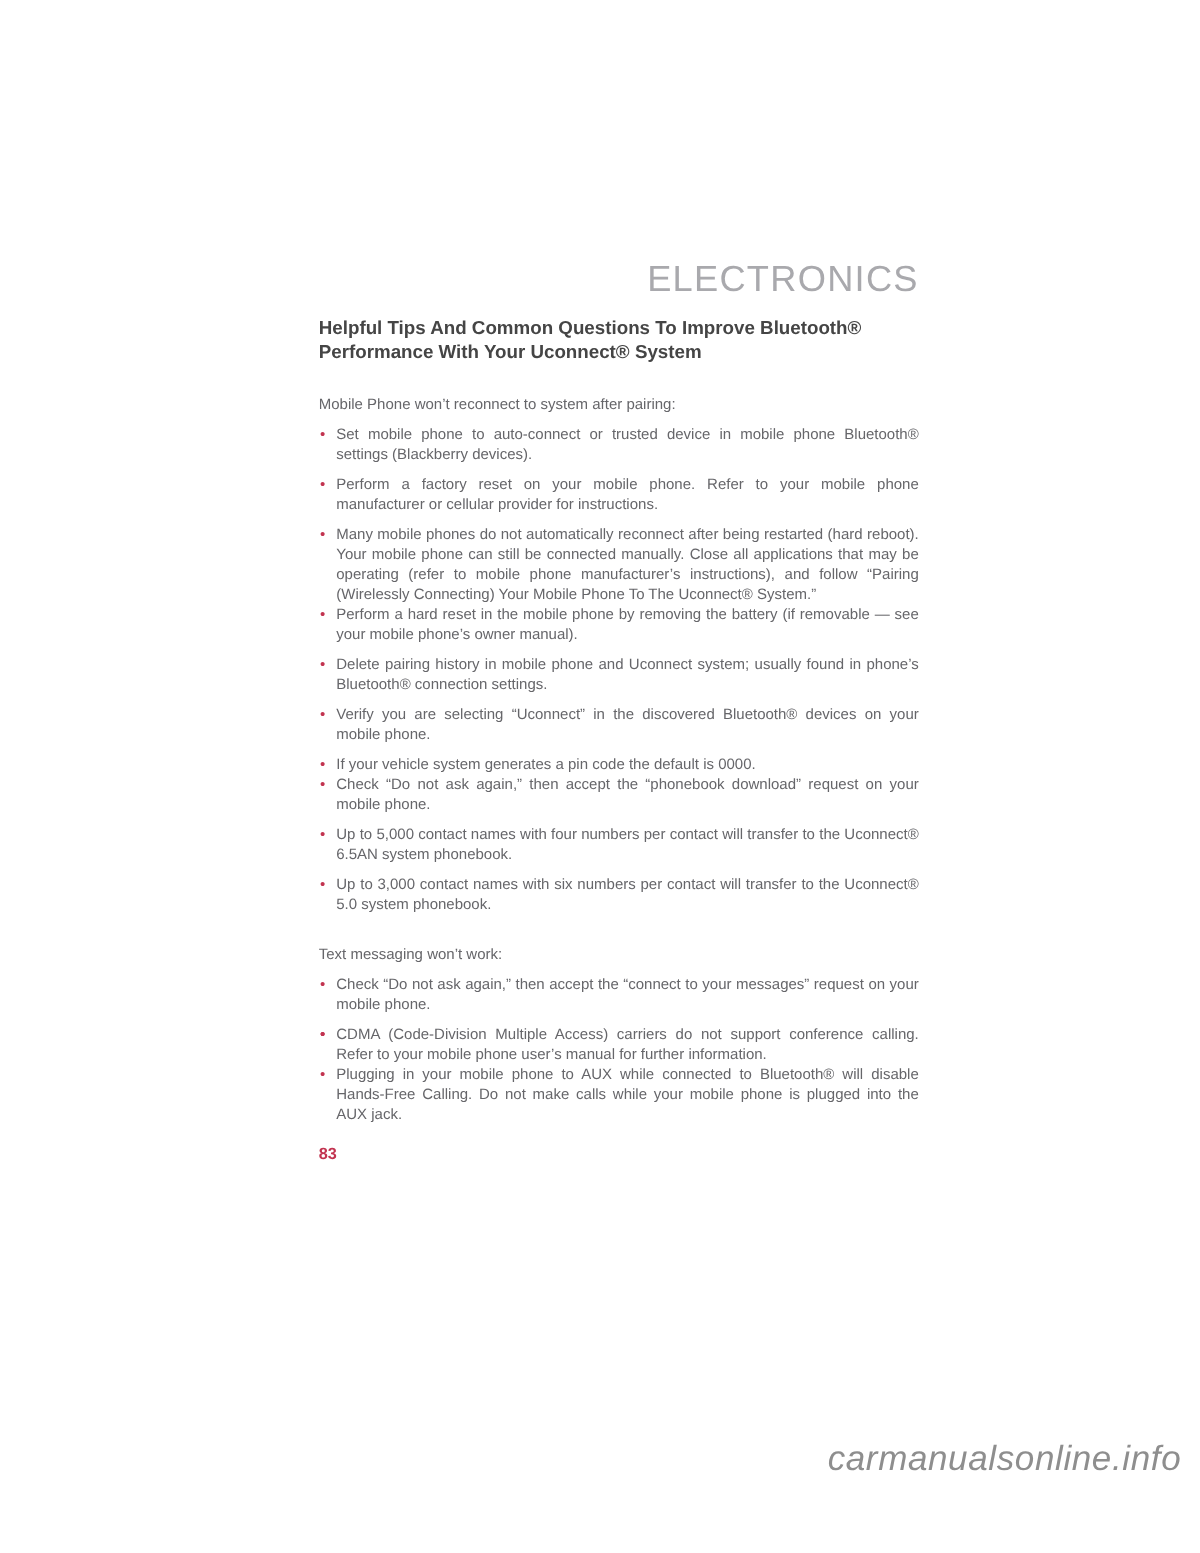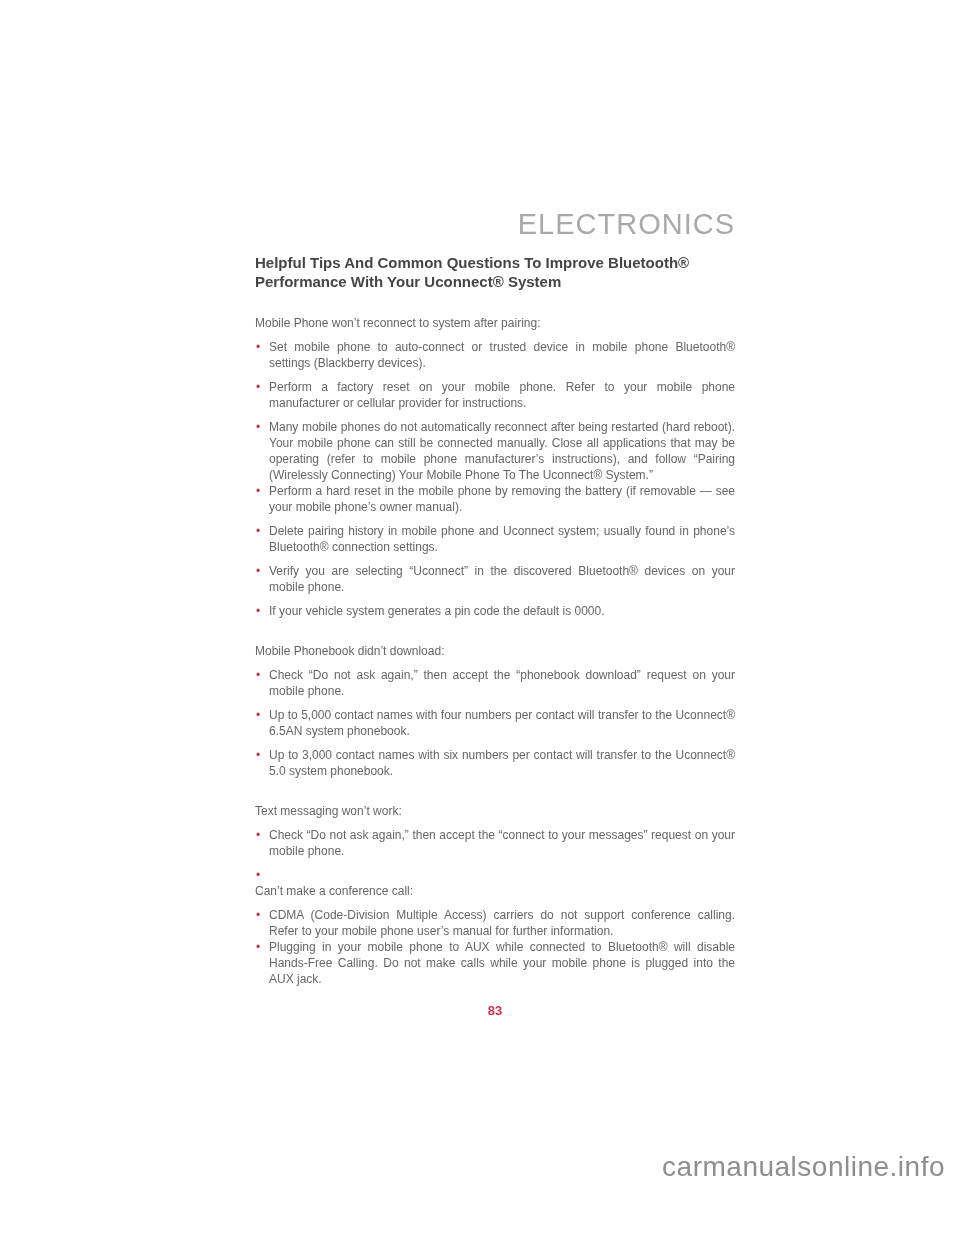--- a/index.html
+++ b/index.html
@@ -59,31 +59,32 @@
   }
   li.tip:last-child{margin-bottom:0;}
   .bullet{
     position:absolute;
     left:1px;top:0;
     color:var(--bullet);
     font-size:12px;
   }
   .page-number{
     margin-top:16px;
-    text-align:center;
+    text-align:left;
     font-size:13px;
     font-weight:bold;
     color:var(--page_number);
   }
   .watermark{
     position:absolute;
     right:15px;bottom:5px;
     font-size:28px;
     color:var(--watermark);
     letter-spacing:0.5px;
+    font-style:italic;
   }
 </style>
 </head>
 <body>
 
 <div class="page">
   <div class="content">
 
     <div class="chapter-header">ELECTRONICS</div>
 
@@ -101,38 +102,36 @@
     <div class="section">
       <ul class="tips">
         <li class="tip"><span class="bullet">•</span><span class="tip-text">Perform a hard reset in the mobile phone by removing the battery (if removable — see your mobile phone’s owner manual).</span></li>
         <li class="tip"><span class="bullet">•</span><span class="tip-text">Delete pairing history in mobile phone and Uconnect system; usually found in phone’s Bluetooth® connection settings.</span></li>
         <li class="tip"><span class="bullet">•</span><span class="tip-text">Verify you are selecting “Uconnect” in the discovered Bluetooth® devices on your mobile phone.</span></li>
         <li class="tip"><span class="bullet">•</span><span class="tip-text">If your vehicle system generates a pin code the default is 0000.</span></li>
       </ul>
     </div>
 
     <div class="section">
-      <p class="lead">Mobile Phonebook didn’t download:</p>
       <ul class="tips">
         <li class="tip"><span class="bullet">•</span><span class="tip-text">Check “Do not ask again,” then accept the “phonebook download” request on your mobile phone.</span></li>
         <li class="tip"><span class="bullet">•</span><span class="tip-text">Up to 5,000 contact names with four numbers per contact will transfer to the Uconnect® 6.5AN system phonebook.</span></li>
         <li class="tip"><span class="bullet">•</span><span class="tip-text">Up to 3,000 contact names with six numbers per contact will transfer to the Uconnect® 5.0 system phonebook.</span></li>
       </ul>
     </div>
 
     <div class="section">
       <p class="lead">Text messaging won’t work:</p>
       <ul class="tips">
         <li class="tip"><span class="bullet">•</span><span class="tip-text">Check “Do not ask again,” then accept the “connect to your messages” request on your mobile phone.</span></li>
         <li class="tip"><span class="bullet">•</span></li>
       </ul>
     </div>
 
     <div class="section">
-      <p class="lead">Can’t make a conference call:</p>
       <ul class="tips">
         <li class="tip"><span class="bullet">•</span><span class="tip-text">CDMA (Code-Division Multiple Access) carriers do not support conference calling. Refer to your mobile phone user’s manual for further information.</span></li>
       </ul>
     </div>
 
     <div class="section">
       <ul class="tips">
         <li class="tip"><span class="bullet">•</span><span class="tip-text">Plugging in your mobile phone to AUX while connected to Bluetooth® will disable Hands-Free Calling. Do not make calls while your mobile phone is plugged into the AUX jack.</span></li>
       </ul>
     </div>

